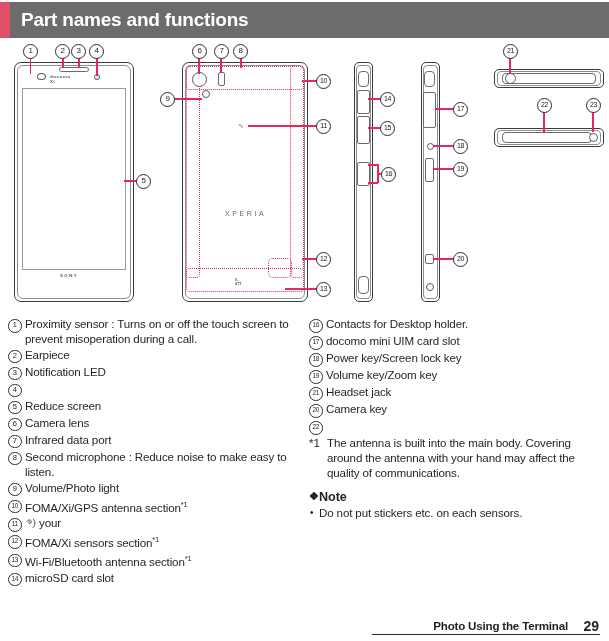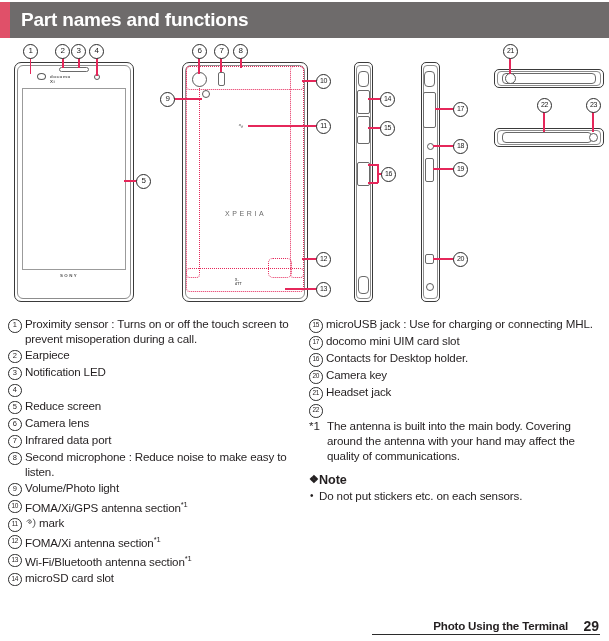--- a/index.html
+++ b/index.html
@@ -303,57 +303,61 @@
       </div>
       <div class="row">
         <div class="num"><span class="numc two">10</span></div>
         <div class="txt"><span>FOMA/Xi/GPS antenna section</span><span class="sup">*1</span></div>
       </div>
       <div class="row">
         <div class="num"><span class="numc two">11</span></div>
         <div class="txt"><span class="mark-glyph"><svg width="13" height="11" viewBox="0 0 13 11">
               <path d="M2 3.2 C3.4 1.4 5.6 1.6 6.2 3.2 C6.7 4.7 5.2 5.6 4.2 5.2 C3.4 4.9 3.5 3.8 4.3 3.6" fill="none" stroke="#333" stroke-width="0.9" stroke-linecap="round"></path>
               <path d="M8.2 0.9 C10.6 2.6 10.6 7.6 8.0 9.6" fill="none" stroke="#333" stroke-width="0.9" stroke-linecap="round"></path>
-            </svg></span><span>mark</span></div>
+            </svg></span><span>your</span></div>
       </div>
       <div class="row">
         <div class="num"><span class="numc two">12</span></div>
-        <div class="txt"><span>FOMA/Xi antenna section</span><span class="sup">*1</span></div>
+        <div class="txt"><span>FOMA/Xi sensors section</span><span class="sup">*1</span></div>
       </div>
       <div class="row">
         <div class="num"><span class="numc two">13</span></div>
         <div class="txt"><span>Wi-Fi/Bluetooth antenna section</span><span class="sup">*1</span></div>
       </div>
       <div class="row">
         <div class="num"><span class="numc two">14</span></div>
         <div class="txt"><span>microSD card slot</span></div>
       </div>
     </div>
 
   <div class="col col-right">
     <div id="col-right-list">
         <div class="row">
-          <div class="num"><span class="numc two">15</span></div>
-          <div class="txt"><span>microUSB jack : Use for charging or connecting MHL.</span></div>
+          <div class="num"><span class="numc two">16</span></div>
+          <div class="txt"><span>Contacts for Desktop holder.</span></div>
         </div>
         <div class="row">
           <div class="num"><span class="numc two">17</span></div>
           <div class="txt"><span>docomo mini UIM card slot</span></div>
         </div>
         <div class="row">
-          <div class="num"><span class="numc two">16</span></div>
-          <div class="txt"><span>Contacts for Desktop holder.</span></div>
+          <div class="num"><span class="numc two">18</span></div>
+          <div class="txt"><span>Power key/Screen lock key</span></div>
+        </div>
+        <div class="row">
+          <div class="num"><span class="numc two">19</span></div>
+          <div class="txt"><span>Volume key/Zoom key</span></div>
+        </div>
+        <div class="row">
+          <div class="num"><span class="numc two">21</span></div>
+          <div class="txt"><span>Headset jack</span></div>
         </div>
         <div class="row">
           <div class="num"><span class="numc two">20</span></div>
           <div class="txt"><span>Camera key</span></div>
-        </div>
-        <div class="row">
-          <div class="num"><span class="numc two">21</span></div>
-          <div class="txt"><span>Headset jack</span></div>
         </div>
         <div class="row">
           <div class="num"><span class="numc two">22</span></div>
         </div>
       </div>
 
     <div class="fn">
       <div class="fn-mark">*1</div>
       <div class="fn-txt">The antenna is built into the main body. Covering around the antenna with your hand may affect the quality of communications.</div>
     </div>

